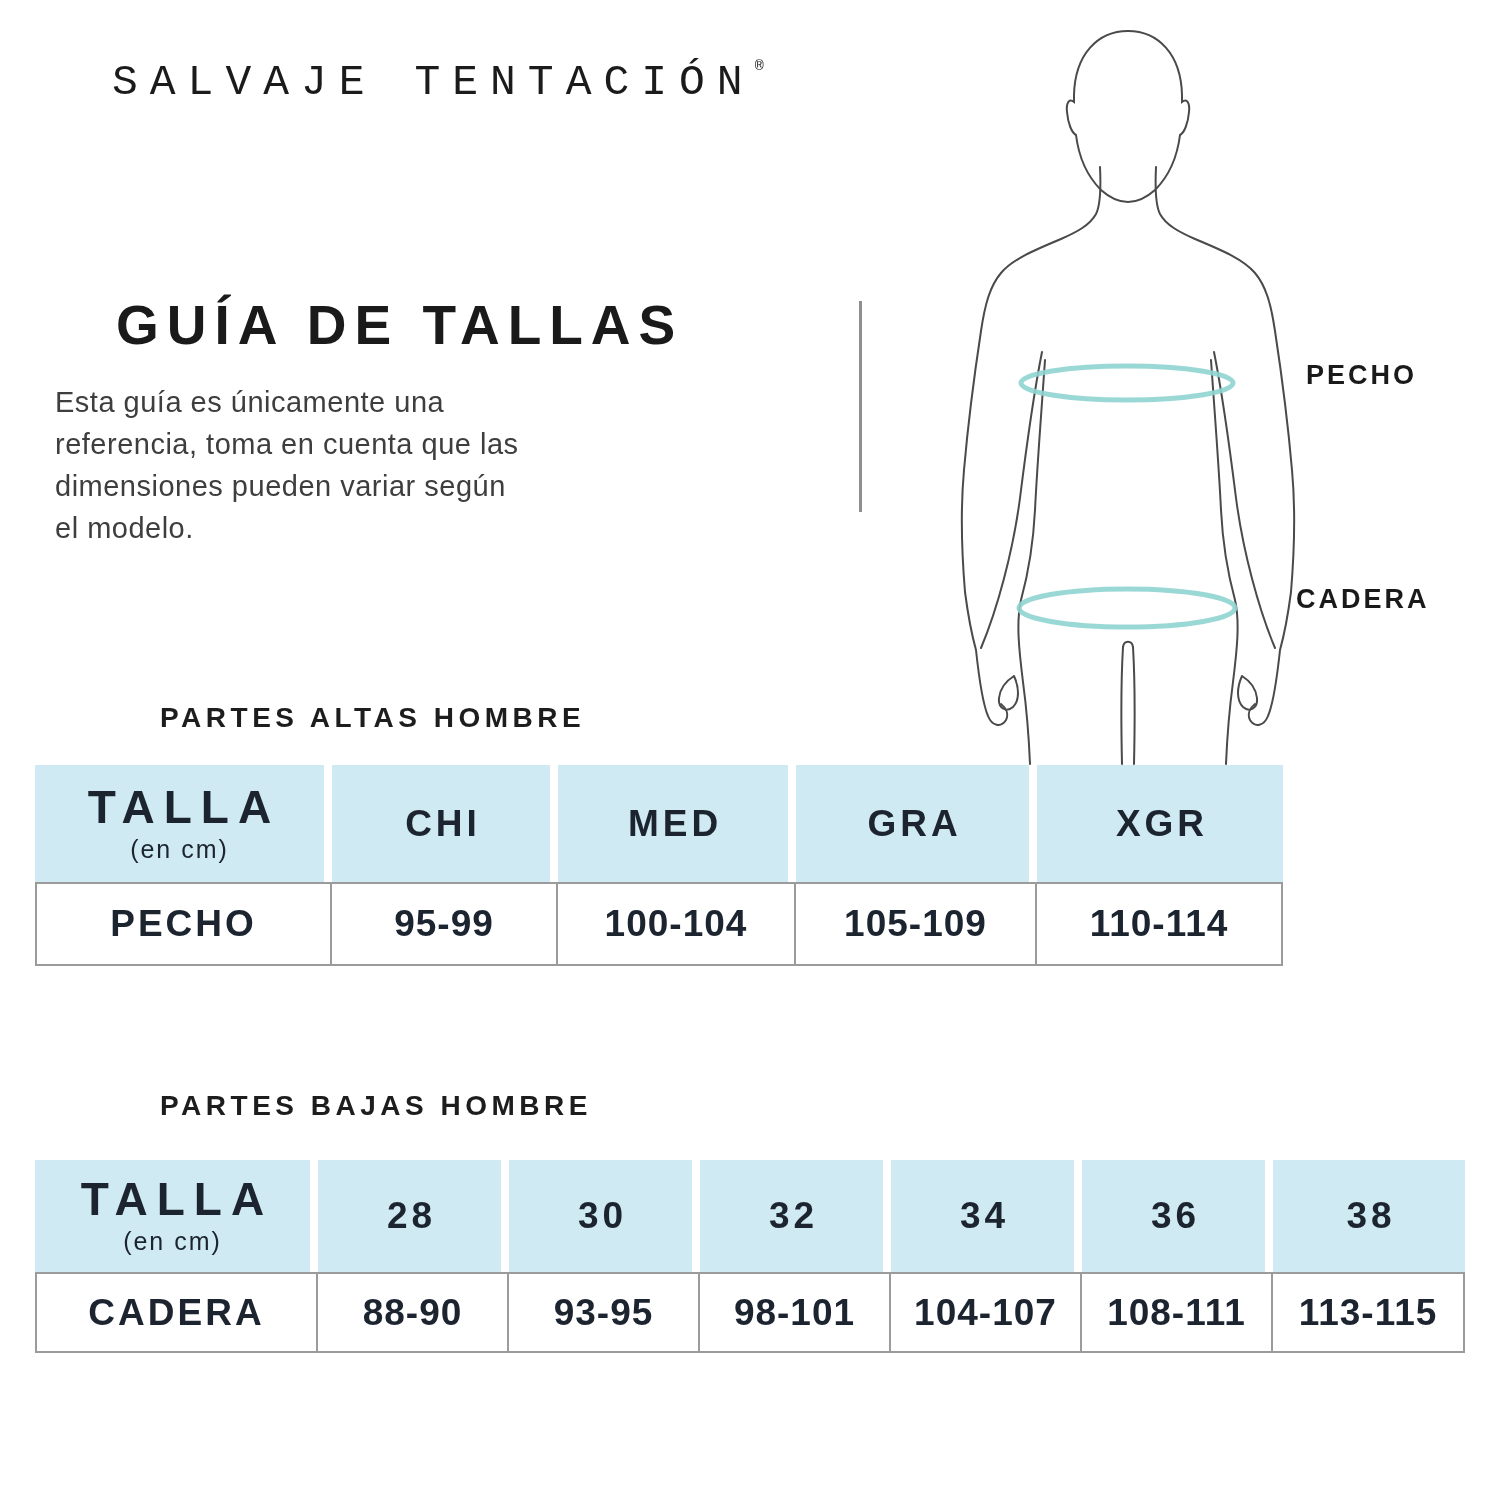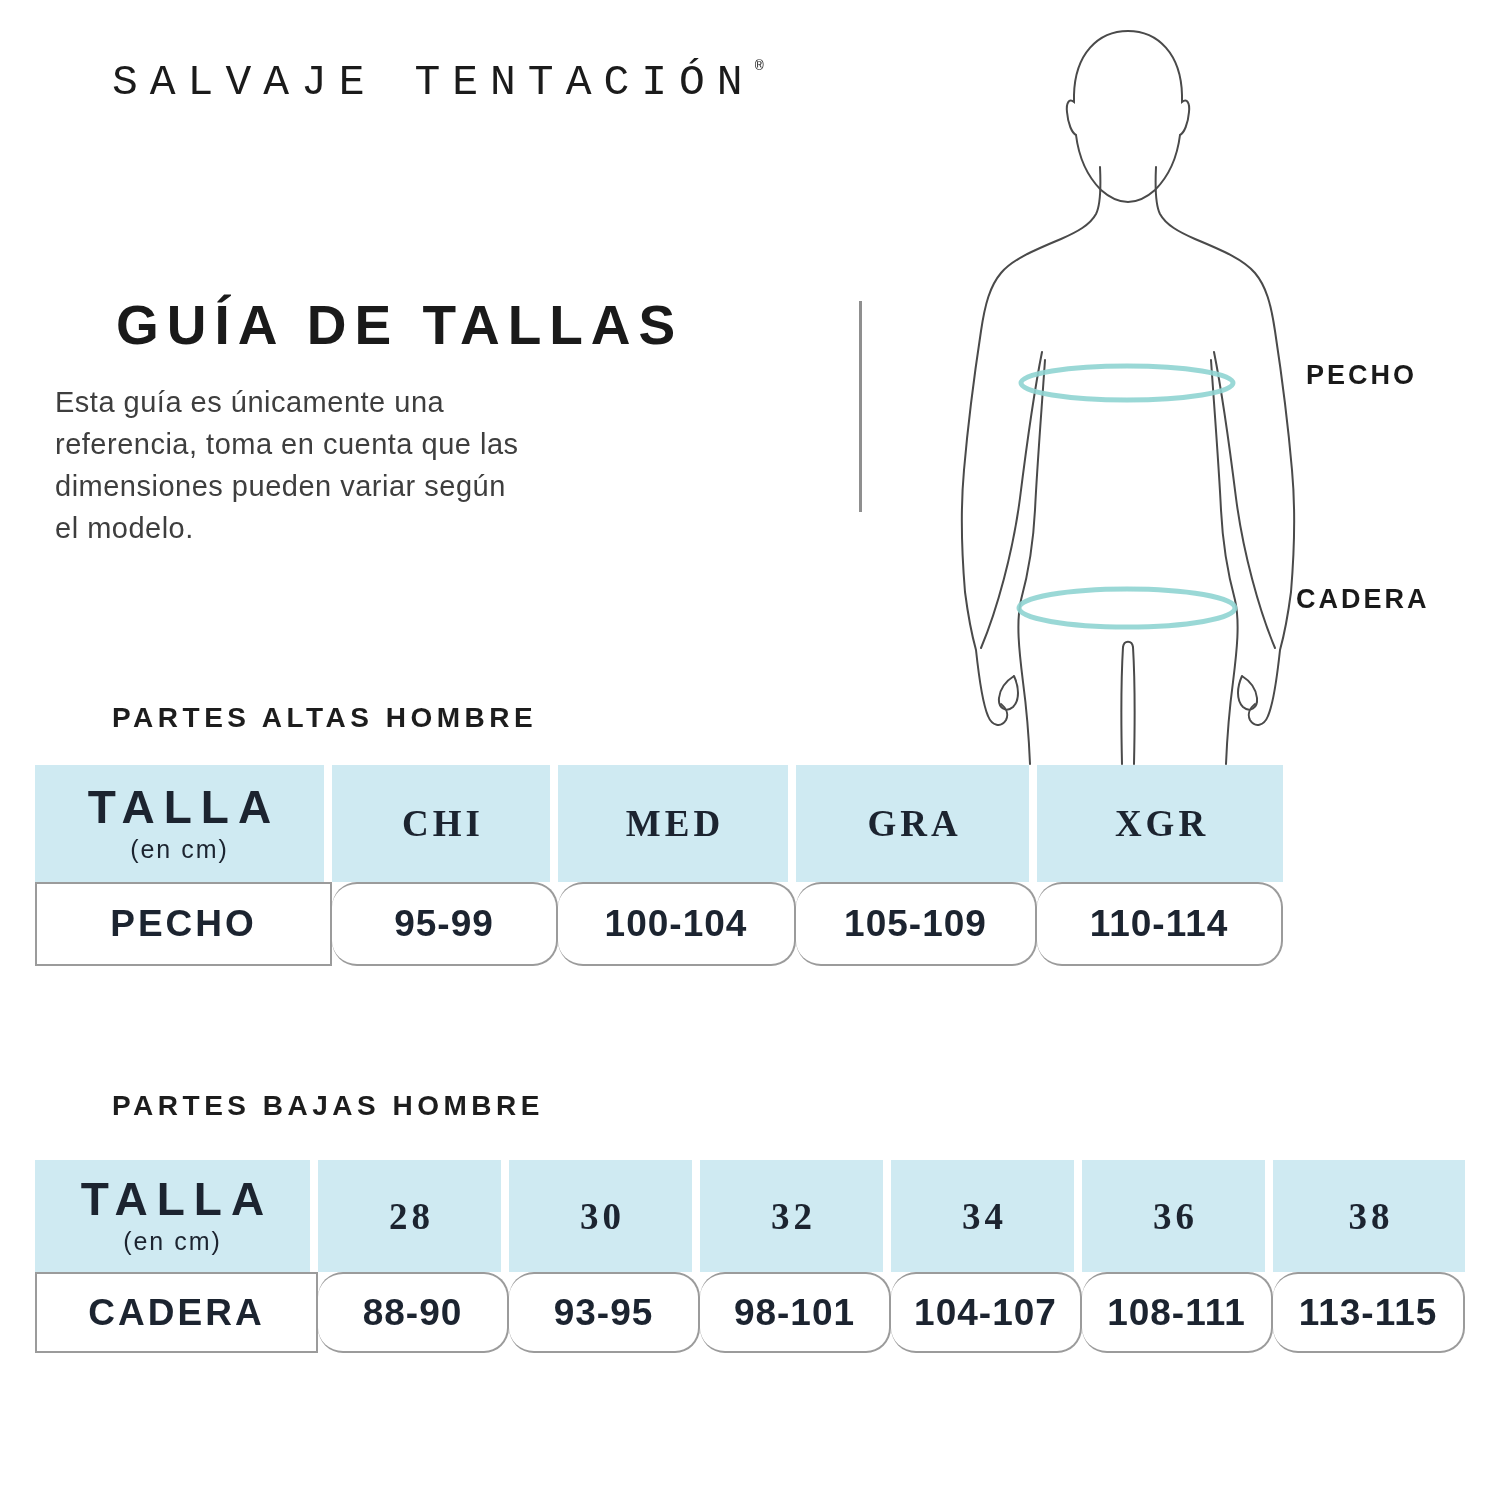--- a/index.html
+++ b/index.html
@@ -41,50 +41,50 @@
   .fig-label {
     position: absolute; font-size: 27px; font-weight: 700;
     letter-spacing: 3px; color: #1a1a1a; white-space: nowrap;
   }
   .label-pecho  { left: 1306px; top: 360px; }
   .label-cadera { left: 1296px; top: 584px; }
 
   
   .section-title {
     position: absolute; font-size: 28px; font-weight: 700;
-    letter-spacing: 4.5px; color: #1d1d1d; white-space: nowrap;
+    letter-spacing: 4.5px; color: #1d1d1d; white-space: nowrap; margin-left: 48px;
   }
   .sec-upper { left: 112px; top: 702px; }
   .sec-lower { left: 112px; top: 1090px; }
 
   
   .size-table { position: absolute; left: 35px; }
   .t-upper { top: 765px; --cols: 297px 226px 238px 241px 246px; }
   .t-lower { top: 1160px; --cols: 283px 191px 191px 191px 191px 191px 192px; }
   .trow { display: grid; grid-template-columns: var(--cols); }
 
   .hcell {
     background: #cfeaf2; color: #1c2430;
     display: flex; flex-direction: column;
     align-items: center; justify-content: center;
   }
   .hcell:not(:last-child) { border-right: 8px solid #ffffff; }
   .t-upper .hcell { height: 117px; }
   .t-lower .hcell { height: 112px; }
   .size-name { font-size: 46px; font-weight: 700; letter-spacing: 9px; line-height: 1; text-indent: 9px; }
   .size-unit { font-size: 25px; font-weight: 400; letter-spacing: 2px; margin-top: 5px; }
-  .col-head  { font-size: 37px; font-weight: 700; letter-spacing: 4px; text-indent: 4px; font-family: Liberation Serif, serif; }
+  .col-head  { font-size: 37px; font-weight: 700; letter-spacing: 4px; text-indent: 4px; }
 
   .dcell {
     background: #ffffff; color: #1c2430;
     border: 2px solid #9b9b9b;
     display: flex; align-items: center; justify-content: center;
     font-size: 37px; font-weight: 700; letter-spacing: 1px;
   }
-  .dcell + .dcell { border-left: none; border-radius: 25px; }
+  .dcell + .dcell { border-left: none; }
   .t-upper .dcell { height: 84px; }
   .t-lower .dcell { height: 81px; }
   .row-label { letter-spacing: 3px; }
 </style>
 </head>
 <body>
 
 <div class="brand"><span>SALVAJE TENTACIÓN</span><sup>®</sup></div>
 
 <h1 class="page-title">GUÍA DE TALLAS</h1>

